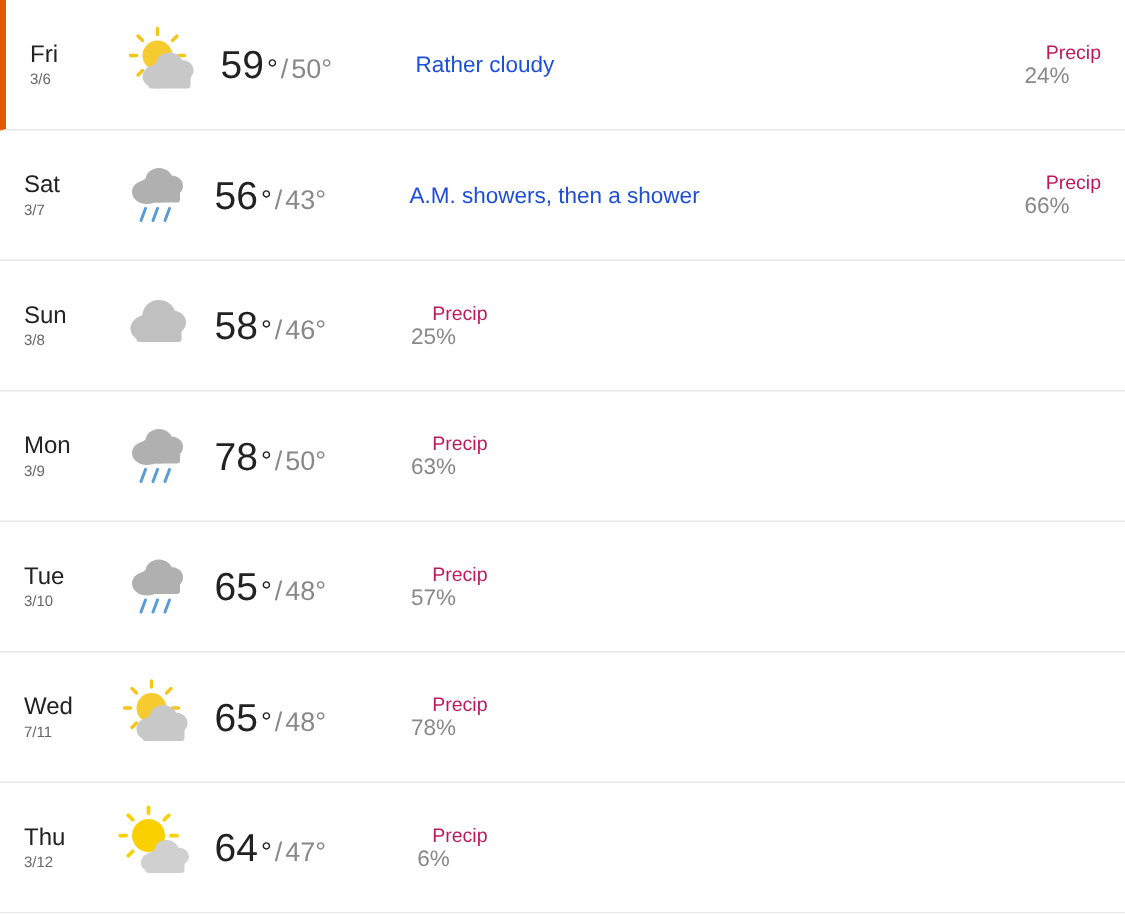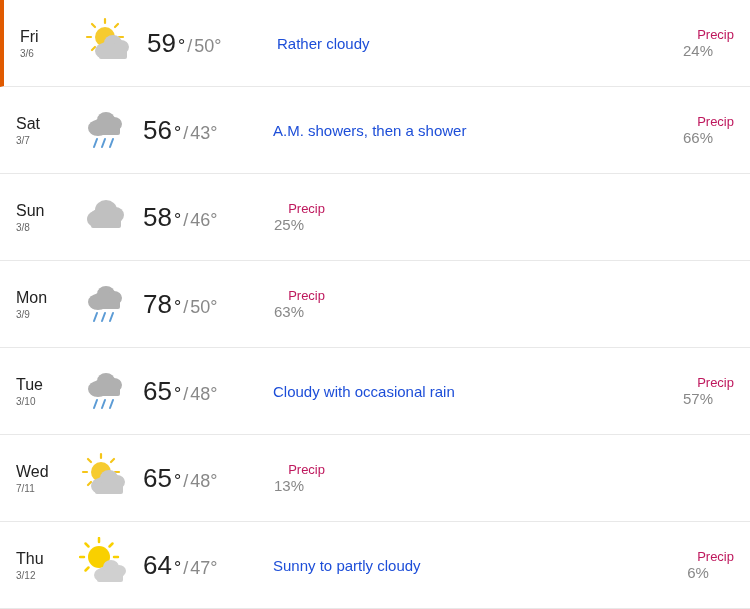--- a/index.html
+++ b/index.html
@@ -250,21 +250,20 @@
       <line x1="34" y1="37" x2="31" y2="45"></line>
     </g>
   </svg></span>
     </div>
     <div class="temp-col">
       <span class="temp-high">65</span>
         <span class="temp-deg">°</span>
         <span class="temp-sep">/</span>
         <span class="temp-low"> 48°</span>
     </div>
-    <div class="desc-col">Cloudy with occasional rain</div>
     <div class="precip-col">
       <div class="precip-label">Precip</div>
       <div class="precip-value">57%</div>
     </div>
   </div>
     <div class="weather-row">
     <div class="day-col">
       <div class="day-name">Wed</div>
       <div class="day-date">7/11</div>
     </div>
@@ -292,21 +291,21 @@
   </svg></span>
     </div>
     <div class="temp-col">
       <span class="temp-high">65</span>
         <span class="temp-deg">°</span>
         <span class="temp-sep">/</span>
         <span class="temp-low"> 48°</span>
     </div>
     <div class="precip-col">
       <div class="precip-label">Precip</div>
-      <div class="precip-value">13%</div>
+      <div class="precip-value">78%</div>
     </div>
   </div>
     <div class="weather-row">
     <div class="day-col">
       <div class="day-name">Thu</div>
       <div class="day-date">3/12</div>
     </div>
     <div class="icon-col">
       <span><svg class="svg-icon" viewBox="0 0 54 54" xmlns="http://www.w3.org/2000/svg">
 
@@ -328,19 +327,18 @@
     <ellipse cx="40" cy="34" rx="7" ry="6" fill="#d0d0d0"></ellipse>
     <rect x="18" y="34" width="26" height="11" fill="#d0d0d0" rx="2"></rect>
   </svg></span>
     </div>
     <div class="temp-col">
       <span class="temp-high">64</span>
         <span class="temp-deg">°</span>
         <span class="temp-sep">/</span>
         <span class="temp-low"> 47°</span>
     </div>
-    <div class="desc-col">Sunny to partly cloudy</div>
     <div class="precip-col">
       <div class="precip-label">Precip</div>
       <div class="precip-value">6%</div>
     </div>
   </div>
   </div>
 
 </body></html>

